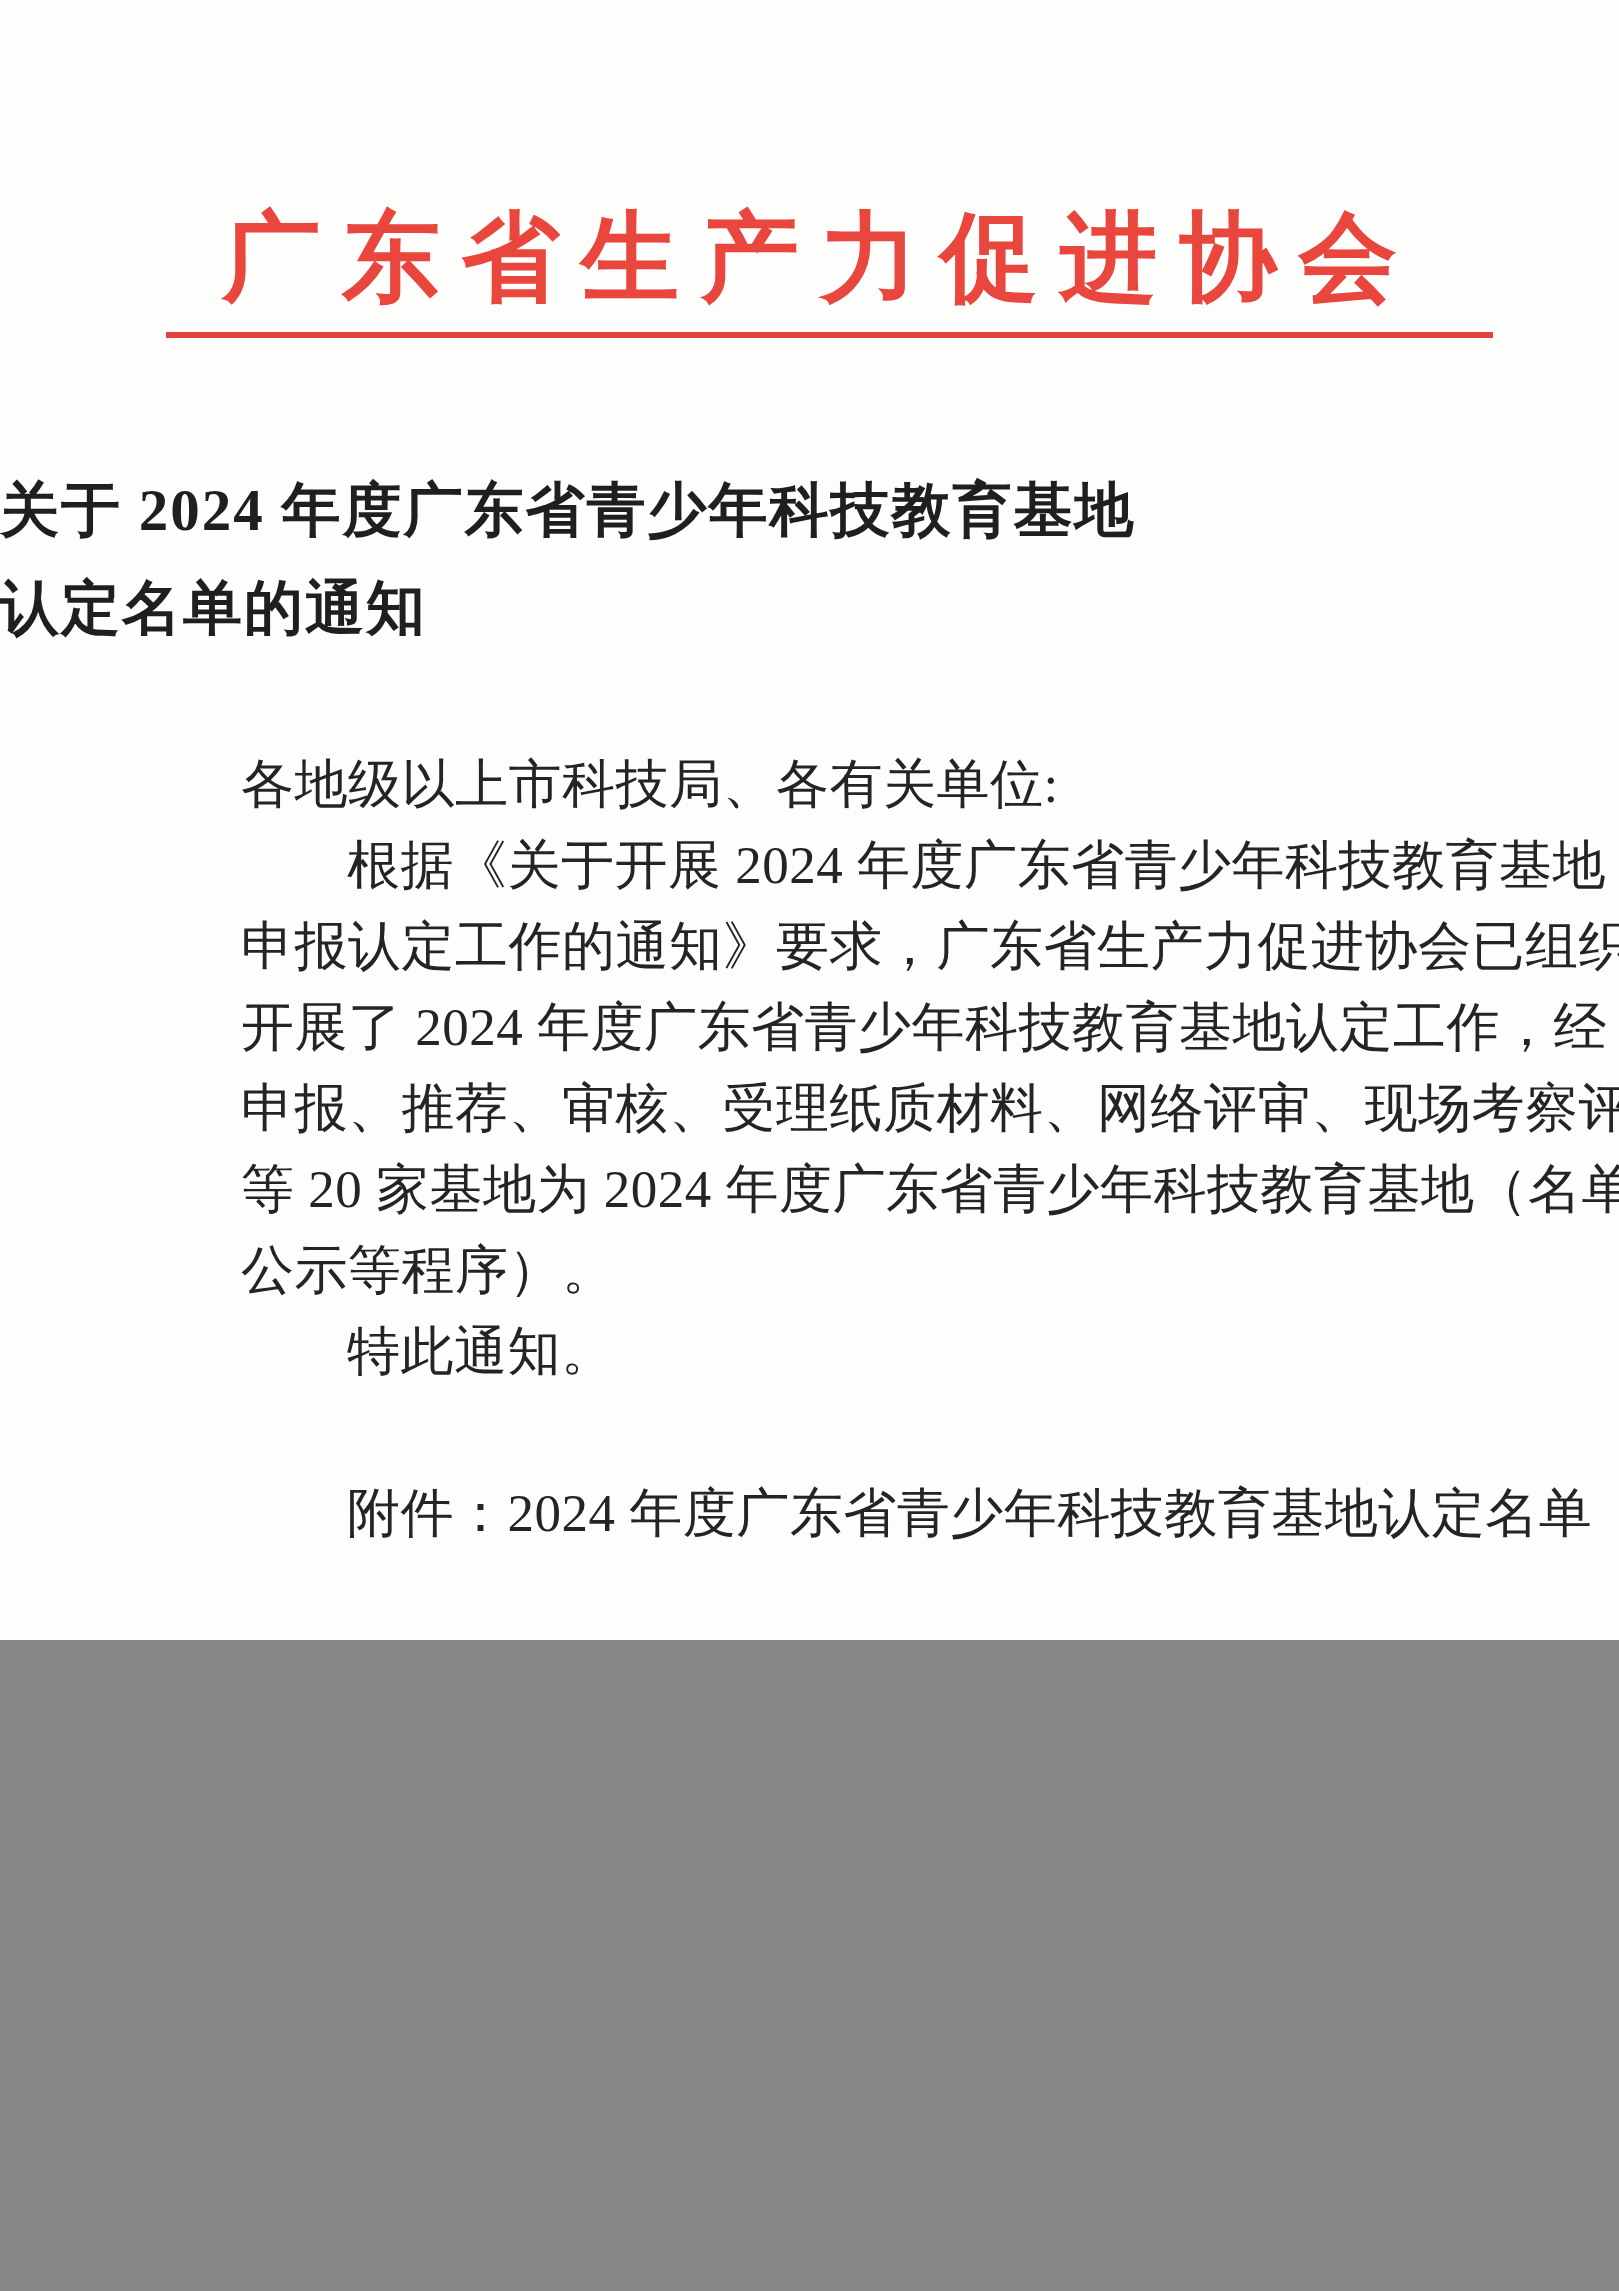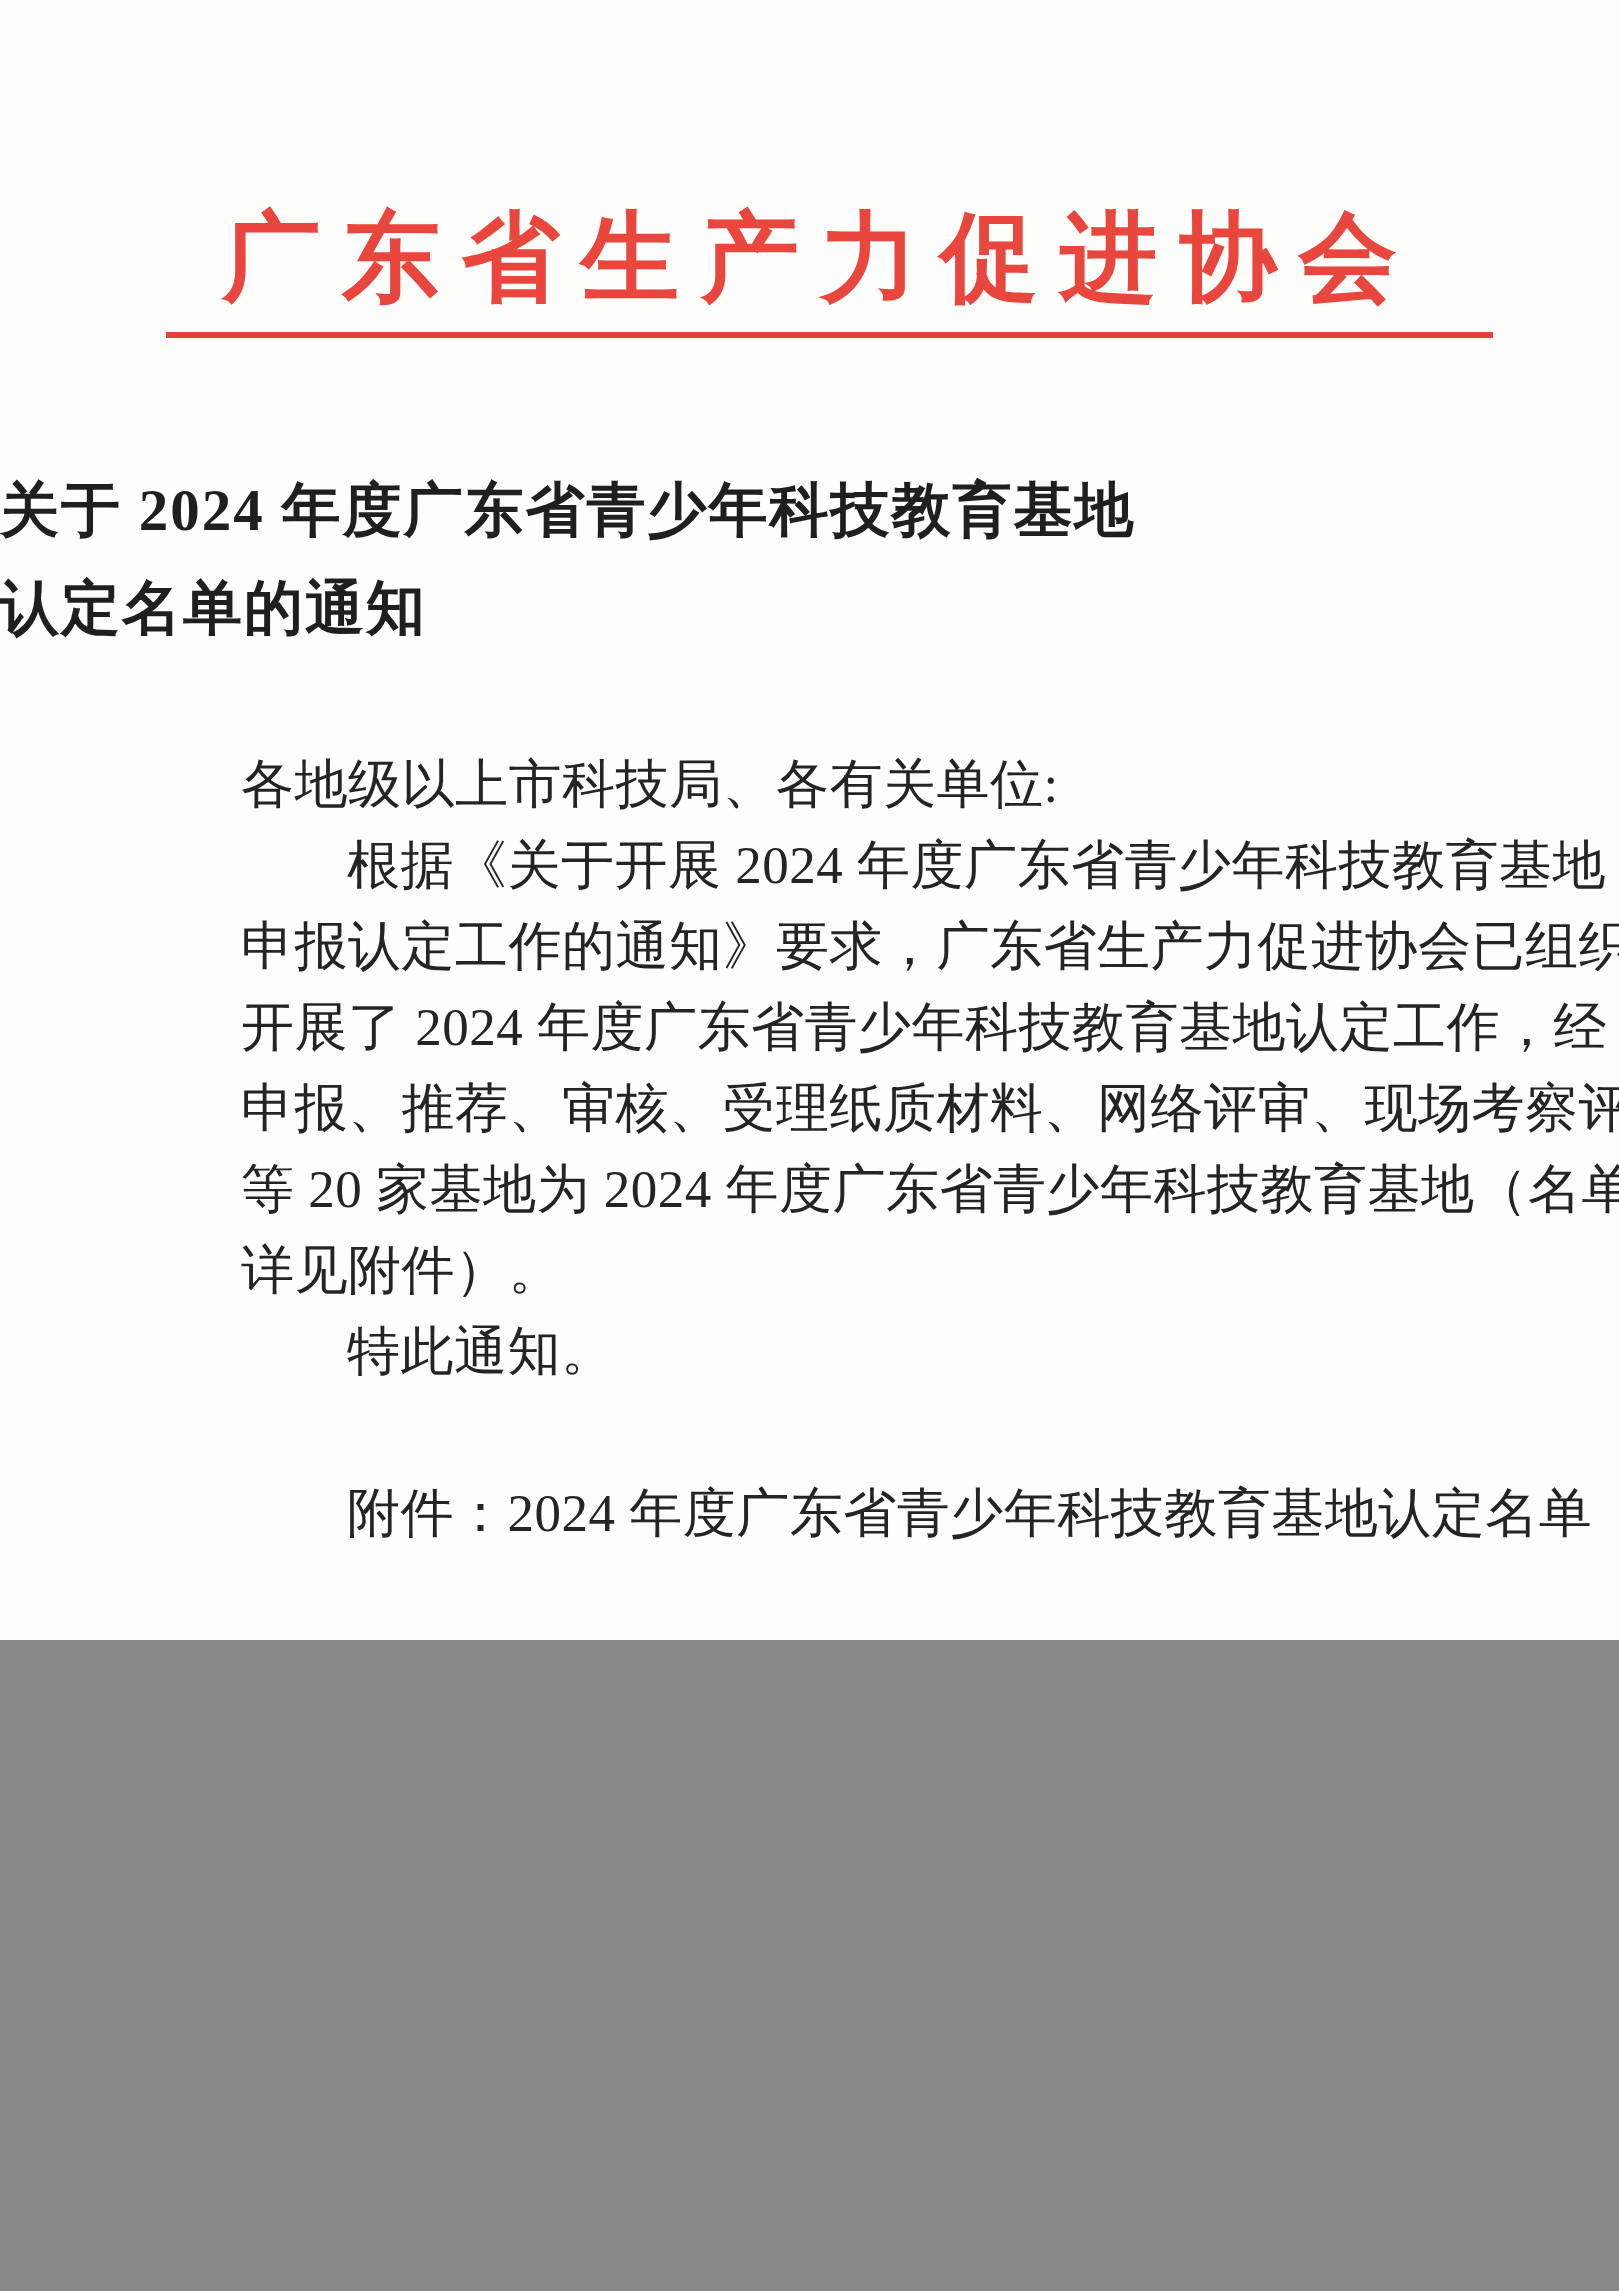--- a/index.html
+++ b/index.html
@@ -115,21 +115,21 @@
     <div>认定名单的通知</div>
   </div>
 
   <div class="body-block">
     <div class="body-line">各地级以上市科技局、各有关单位:</div>
     <div class="body-line indent">根据《关于开展 2024 年度广东省青少年科技教育基地</div>
     <div class="body-line">申报认定工作的通知》要求，广东省生产力促进协会已组织</div>
     <div class="body-line">开展了 2024 年度广东省青少年科技教育基地认定工作，经</div>
     <div class="body-line">申报、推荐、审核、受理纸质材料、网络评审、现场考察评</div>
     <div class="body-line">等 20 家基地为 2024 年度广东省青少年科技教育基地（名单</div>
-    <div class="body-line">详见附件）。</div>
+    <div class="body-line">公示等程序）。</div>
     <div class="body-line indent">特此通知。</div>
     <div class="spacer-line"></div>
     <div class="body-line indent">附件：2024 年度广东省青少年科技教育基地认定名单</div>
   </div>
 
   <div class="signature-org">广东省生产力促进协会</div>
 
   <div class="signature-date">2025 年 7 月 18 日</div>
 
   <div class="seal">

